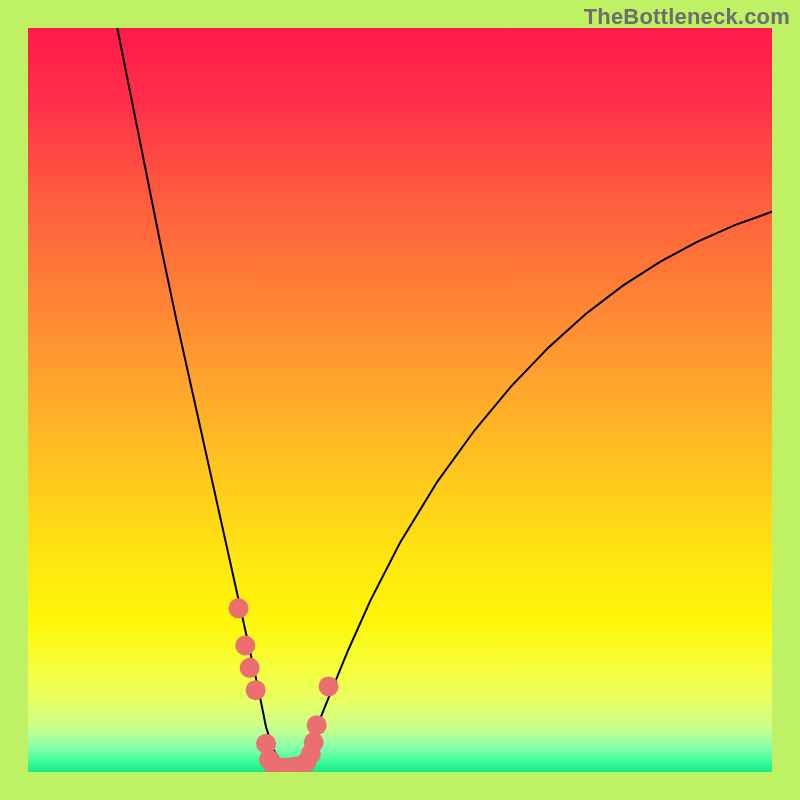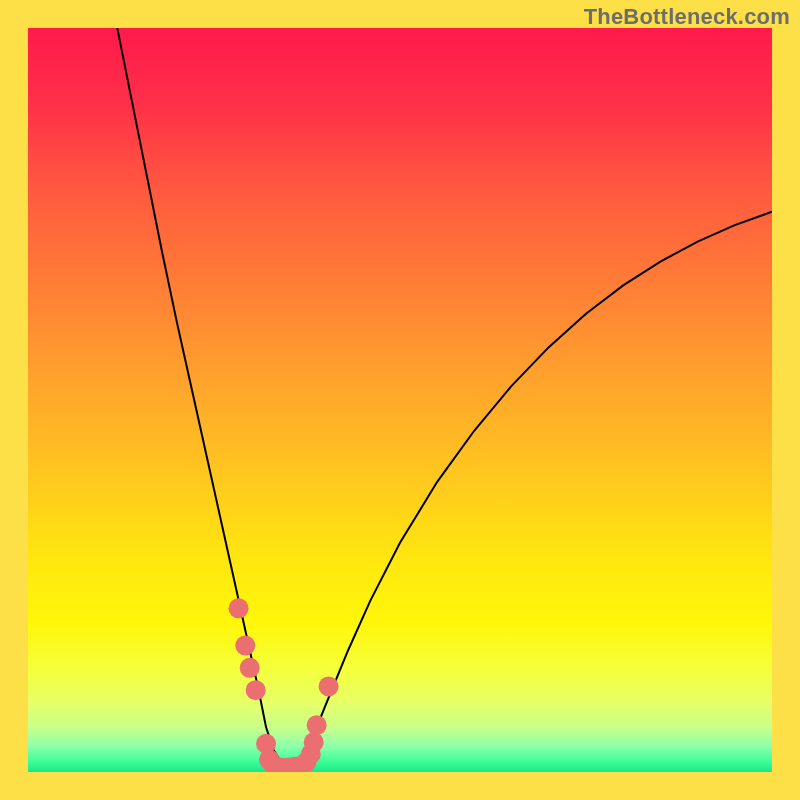--- a/index.html
+++ b/index.html
@@ -7,21 +7,21 @@
     padding: 0;
     width: 800px;
     height: 800px;
     background: #000;
     overflow: hidden;
     font-family: Arial, Helvetica, sans-serif;
   }
   .frame {
     position: absolute;
     inset: 0;
-    background: #fde047;
+    background: #bef264;
   }
   .plot {
     position: absolute;
     left: 28px;
     top: 28px;
     width: 744px;
     height: 744px;
     overflow: hidden;
   }
   .watermark {

